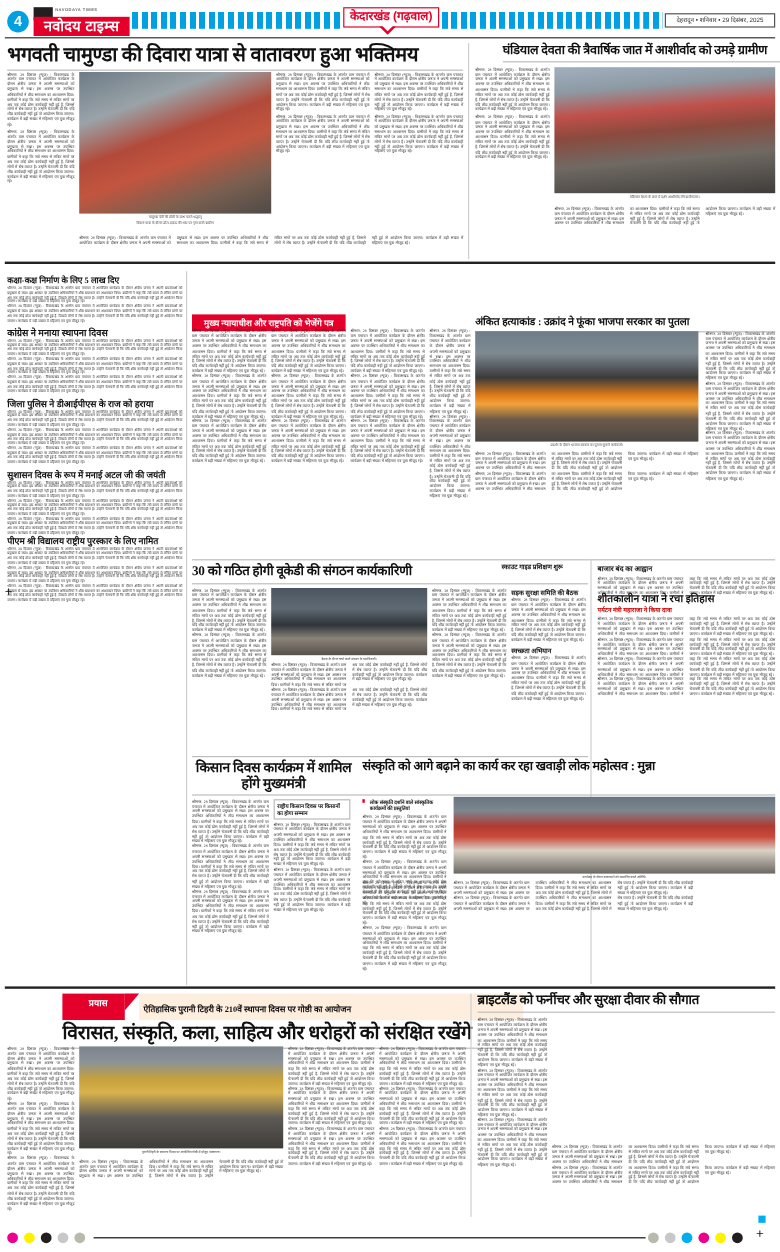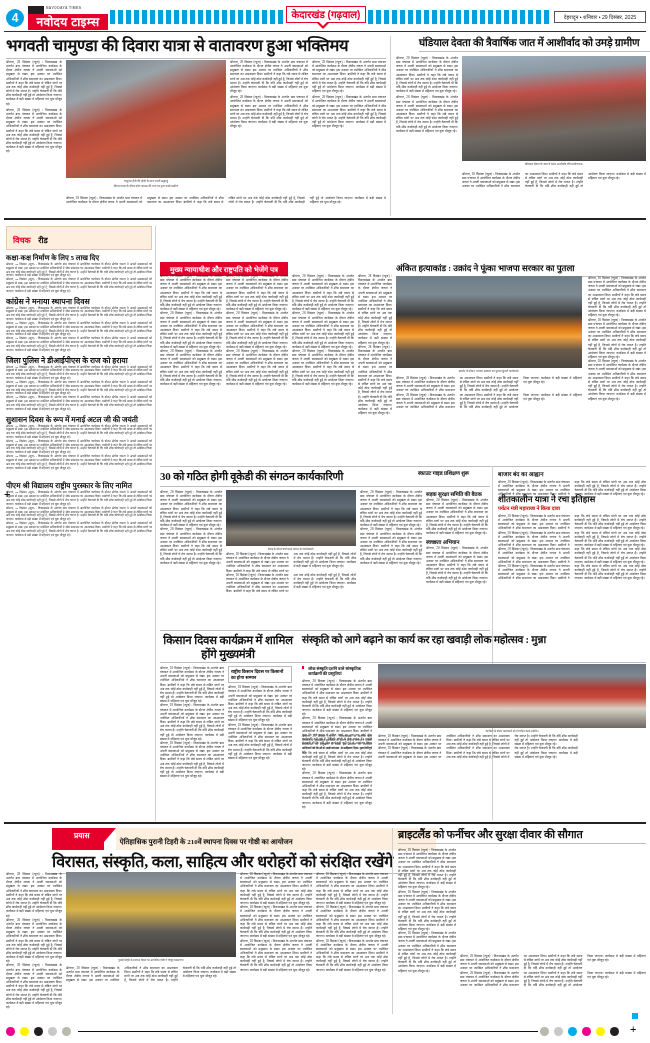--- a/index.html
+++ b/index.html
@@ -149,24 +149,20 @@
       linear-gradient(175deg,#9fb0bd 0%,#8d9aa4 18%,#c0504a 35%,#8b4a3e 50%,#6f6a63 70%,#3f3c3a 100%);"></div>
     <div class="cap" style="margin-top:1px;">घंडियाल देवता के जात में दर्शन आशीर्वाद लेते ग्रामीणजन।</div>
   </div>
   <div class="sec" style="left:462px;top:172px;width:184px;height:44px;">
     <div class="body-text" style="columns:3;column-gap:5px;">श्रीनगर, 28 दिसंबर (न्यूज) : विकासखंड के अंतर्गत ग्राम पंचायत में आयोजित कार्यक्रम के दौरान क्षेत्रीय जनता ने अपनी समस्याओं को प्रमुखता से रखा। इस अवसर पर उपस्थित अधिकारियों ने शीघ्र समाधान का आश्वासन दिया। ग्रामीणों ने कहा कि लंबे समय से लंबित मांगों पर अब तक कोई ठोस कार्यवाही नहीं हुई है, जिससे लोगों में रोष व्याप्त है। उन्होंने चेतावनी दी कि यदि शीघ्र कार्यवाही नहीं हुई तो आंदोलन किया जाएगा। कार्यक्रम में बड़ी संख्या में महिलाएं एवं युवा मौजूद रहे।</div>
   </div>
 
   <div class="hr-bold" style="position:absolute;left:4px;top:218px;width:642px;"></div>
 
   <div class="sec" style="left:6px;top:226px;width:146px;">
-    <div style="background:#fdeedd;border:1px solid #e8c9a6;padding:2px 6px;">
-      <span style="color:#e4002b;font-weight:bold;font-size:8px;font-family:'Liberation Serif',serif;">विचक</span>
-      <span style="color:#111;font-weight:bold;font-size:8px;font-family:'Liberation Serif',serif;margin-left:3px;">रीड</span>
-    </div>
 
     <div style="margin-top:4px;">
       <div class="sub-hl" style="font-size:7px;line-height:8px;">कक्षा-कक्ष निर्माण के लिए 5 लाख दिए</div>
       <div class="body-text sm" style="margin-top:1px;">श्रीनगर, 28 दिसंबर (न्यूज) : विकासखंड के अंतर्गत ग्राम पंचायत में आयोजित कार्यक्रम के दौरान क्षेत्रीय जनता ने अपनी समस्याओं को प्रमुखता से रखा। इस अवसर पर उपस्थित अधिकारियों ने शीघ्र समाधान का आश्वासन दिया। ग्रामीणों ने कहा कि लंबे समय से लंबित मांगों पर अब तक कोई ठोस कार्यवाही नहीं हुई है, जिससे लोगों में रोष व्याप्त है। उन्होंने चेतावनी दी कि यदि शीघ्र कार्यवाही नहीं हुई तो आंदोलन किया जाएगा। कार्यक्रम में बड़ी संख्या में महिलाएं एवं युवा मौजूद रहे।</div>
       <div class="body-text sm">श्रीनगर, 28 दिसंबर (न्यूज) : विकासखंड के अंतर्गत ग्राम पंचायत में आयोजित कार्यक्रम के दौरान क्षेत्रीय जनता ने अपनी समस्याओं को प्रमुखता से रखा। इस अवसर पर उपस्थित अधिकारियों ने शीघ्र समाधान का आश्वासन दिया। ग्रामीणों ने कहा कि लंबे समय से लंबित मांगों पर अब तक कोई ठोस कार्यवाही नहीं हुई है, जिससे लोगों में रोष व्याप्त है। उन्होंने चेतावनी दी कि यदि शीघ्र कार्यवाही नहीं हुई तो आंदोलन किया जाएगा। कार्यक्रम में बड़ी संख्या में महिलाएं एवं युवा मौजूद रहे।</div>
     </div>
 
     <div style="margin-top:3px;">
       <div class="sub-hl" style="font-size:7.8px;line-height:9px;">कांग्रेस ने मनाया स्थापना दिवस</div>
       <div class="body-text sm" style="margin-top:1px;">श्रीनगर, 28 दिसंबर (न्यूज) : विकासखंड के अंतर्गत ग्राम पंचायत में आयोजित कार्यक्रम के दौरान क्षेत्रीय जनता ने अपनी समस्याओं को प्रमुखता से रखा। इस अवसर पर उपस्थित अधिकारियों ने शीघ्र समाधान का आश्वासन दिया। ग्रामीणों ने कहा कि लंबे समय से लंबित मांगों पर अब तक कोई ठोस कार्यवाही नहीं हुई है, जिससे लोगों में रोष व्याप्त है। उन्होंने चेतावनी दी कि यदि शीघ्र कार्यवाही नहीं हुई तो आंदोलन किया जाएगा। कार्यक्रम में बड़ी संख्या में महिलाएं एवं युवा मौजूद रहे।</div>
@@ -181,21 +177,21 @@
       <div class="body-text sm">श्रीनगर, 28 दिसंबर (न्यूज) : विकासखंड के अंतर्गत ग्राम पंचायत में आयोजित कार्यक्रम के दौरान क्षेत्रीय जनता ने अपनी समस्याओं को प्रमुखता से रखा। इस अवसर पर उपस्थित अधिकारियों ने शीघ्र समाधान का आश्वासन दिया। ग्रामीणों ने कहा कि लंबे समय से लंबित मांगों पर अब तक कोई ठोस कार्यवाही नहीं हुई है, जिससे लोगों में रोष व्याप्त है। उन्होंने चेतावनी दी कि यदि शीघ्र कार्यवाही नहीं हुई तो आंदोलन किया जाएगा। कार्यक्रम में बड़ी संख्या में महिलाएं एवं युवा मौजूद रहे।</div>
     </div>
 
     <div style="margin-top:3px;">
       <div class="sub-hl" style="font-size:7.4px;line-height:9px;">सुशासन दिवस के रूप में मनाई अटल जी की जयंती</div>
       <div class="body-text sm" style="margin-top:1px;">श्रीनगर, 28 दिसंबर (न्यूज) : विकासखंड के अंतर्गत ग्राम पंचायत में आयोजित कार्यक्रम के दौरान क्षेत्रीय जनता ने अपनी समस्याओं को प्रमुखता से रखा। इस अवसर पर उपस्थित अधिकारियों ने शीघ्र समाधान का आश्वासन दिया। ग्रामीणों ने कहा कि लंबे समय से लंबित मांगों पर अब तक कोई ठोस कार्यवाही नहीं हुई है, जिससे लोगों में रोष व्याप्त है। उन्होंने चेतावनी दी कि यदि शीघ्र कार्यवाही नहीं हुई तो आंदोलन किया जाएगा। कार्यक्रम में बड़ी संख्या में महिलाएं एवं युवा मौजूद रहे।</div>
       <div class="body-text sm">श्रीनगर, 28 दिसंबर (न्यूज) : विकासखंड के अंतर्गत ग्राम पंचायत में आयोजित कार्यक्रम के दौरान क्षेत्रीय जनता ने अपनी समस्याओं को प्रमुखता से रखा। इस अवसर पर उपस्थित अधिकारियों ने शीघ्र समाधान का आश्वासन दिया। ग्रामीणों ने कहा कि लंबे समय से लंबित मांगों पर अब तक कोई ठोस कार्यवाही नहीं हुई है, जिससे लोगों में रोष व्याप्त है। उन्होंने चेतावनी दी कि यदि शीघ्र कार्यवाही नहीं हुई तो आंदोलन किया जाएगा। कार्यक्रम में बड़ी संख्या में महिलाएं एवं युवा मौजूद रहे।</div>
       <div class="body-text sm">श्रीनगर, 28 दिसंबर (न्यूज) : विकासखंड के अंतर्गत ग्राम पंचायत में आयोजित कार्यक्रम के दौरान क्षेत्रीय जनता ने अपनी समस्याओं को प्रमुखता से रखा। इस अवसर पर उपस्थित अधिकारियों ने शीघ्र समाधान का आश्वासन दिया। ग्रामीणों ने कहा कि लंबे समय से लंबित मांगों पर अब तक कोई ठोस कार्यवाही नहीं हुई है, जिससे लोगों में रोष व्याप्त है। उन्होंने चेतावनी दी कि यदि शीघ्र कार्यवाही नहीं हुई तो आंदोलन किया जाएगा। कार्यक्रम में बड़ी संख्या में महिलाएं एवं युवा मौजूद रहे।</div>
     </div>
 
-    <div style="margin-top:11px;">
+    <div style="margin-top:0;">
       <div class="sub-hl" style="font-size:7.4px;line-height:9px;">पीएम श्री विद्यालय राष्ट्रीय पुरस्कार के लिए नामित</div>
       <div class="body-text sm" style="margin-top:1px;">श्रीनगर, 28 दिसंबर (न्यूज) : विकासखंड के अंतर्गत ग्राम पंचायत में आयोजित कार्यक्रम के दौरान क्षेत्रीय जनता ने अपनी समस्याओं को प्रमुखता से रखा। इस अवसर पर उपस्थित अधिकारियों ने शीघ्र समाधान का आश्वासन दिया। ग्रामीणों ने कहा कि लंबे समय से लंबित मांगों पर अब तक कोई ठोस कार्यवाही नहीं हुई है, जिससे लोगों में रोष व्याप्त है। उन्होंने चेतावनी दी कि यदि शीघ्र कार्यवाही नहीं हुई तो आंदोलन किया जाएगा। कार्यक्रम में बड़ी संख्या में महिलाएं एवं युवा मौजूद रहे।</div>
       <div class="body-text sm">श्रीनगर, 28 दिसंबर (न्यूज) : विकासखंड के अंतर्गत ग्राम पंचायत में आयोजित कार्यक्रम के दौरान क्षेत्रीय जनता ने अपनी समस्याओं को प्रमुखता से रखा। इस अवसर पर उपस्थित अधिकारियों ने शीघ्र समाधान का आश्वासन दिया। ग्रामीणों ने कहा कि लंबे समय से लंबित मांगों पर अब तक कोई ठोस कार्यवाही नहीं हुई है, जिससे लोगों में रोष व्याप्त है। उन्होंने चेतावनी दी कि यदि शीघ्र कार्यवाही नहीं हुई तो आंदोलन किया जाएगा। कार्यक्रम में बड़ी संख्या में महिलाएं एवं युवा मौजूद रहे।</div>
       <div class="body-text sm">श्रीनगर, 28 दिसंबर (न्यूज) : विकासखंड के अंतर्गत ग्राम पंचायत में आयोजित कार्यक्रम के दौरान क्षेत्रीय जनता ने अपनी समस्याओं को प्रमुखता से रखा। इस अवसर पर उपस्थित अधिकारियों ने शीघ्र समाधान का आश्वासन दिया। ग्रामीणों ने कहा कि लंबे समय से लंबित मांगों पर अब तक कोई ठोस कार्यवाही नहीं हुई है, जिससे लोगों में रोष व्याप्त है। उन्होंने चेतावनी दी कि यदि शीघ्र कार्यवाही नहीं हुई तो आंदोलन किया जाएगा। कार्यक्रम में बड़ी संख्या में महिलाएं एवं युवा मौजूद रहे।</div>
     </div>
   </div>
 
   <div class="regmark-left">+</div>
   <div class="col-rule" style="left:155px;top:226px;height:595px;"></div>
 

